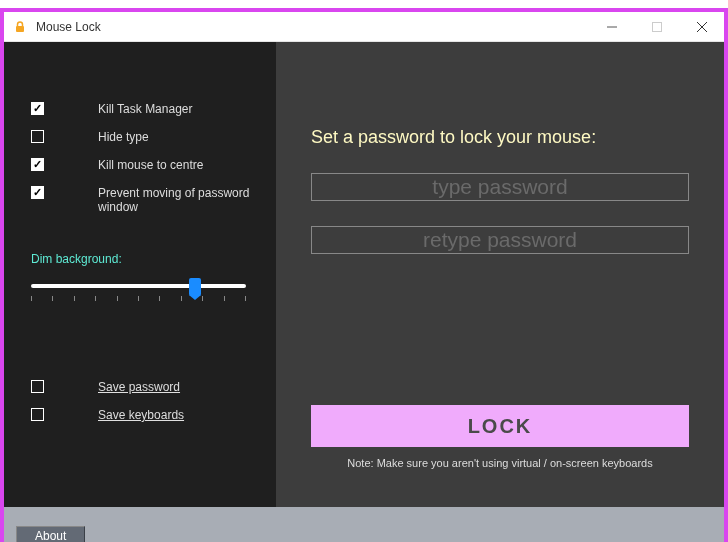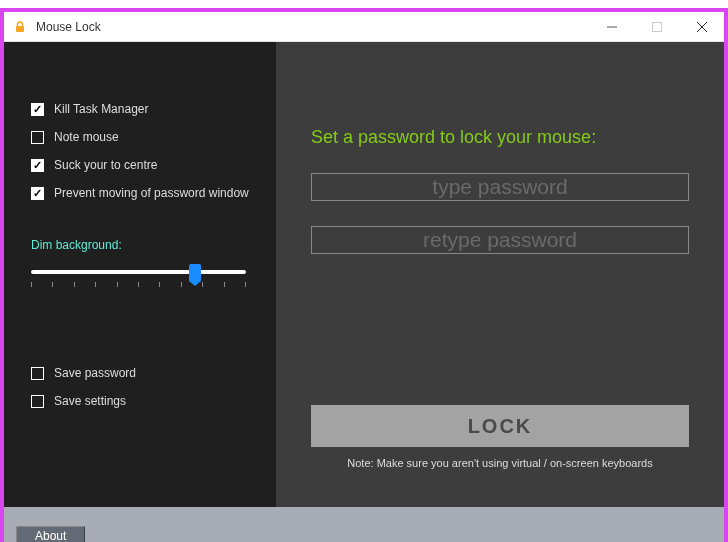--- a/index.html
+++ b/index.html
@@ -76,22 +76,23 @@
     .right {
       flex: 1;
       background: #3d3d3d;
       padding: 30px 35px 20px 35px;
       color: #e0e0e0;
       display: flex;
       flex-direction: column;
     }
     .checkrow {
       display: flex;
-      align-items: center;
+      align-items: flex-start;
       margin-bottom: 14px;
+      gap: 44px;
     }
     .checkbox {
       width: 13px;
       height: 13px;
       border: 1px solid #fff;
       background: #fff;
       margin-right: 10px;
       display: flex;
       align-items: center;
       justify-content: center;
@@ -161,24 +162,25 @@
       display: flex;
       justify-content: space-between;
     }
     .slider-tick {
       width: 1px;
       height: 5px;
       background: #888;
     }
     .save-section {
       margin-top: 72px;
+      text-decoration: underline;
     }
     .right-heading {
       font-size: 18px;
-      color: #84cc16;
+      color: #fef9c3;
       margin-top: 55px;
       margin-bottom: 25px;
       font-weight: normal;
     }
     .pw-input {
       width: 100%;
       height: 28px;
       background: transparent;
       border: 1px solid #888;
       color: #888;
@@ -189,21 +191,21 @@
     }
     .pw-input::placeholder {
       color: #6a6a6a;
     }
     .spacer {
       flex: 1;
     }
     .lock-btn {
       width: 100%;
       height: 42px;
-      background: #a3a3a3;
+      background: #f0abfc;
       border: none;
       color: #4a4a4a;
       font-size: 20px;
       letter-spacing: 2px;
       font-weight: 600;
       cursor: pointer;
     }
     .note {
       font-size: 11px;
       color: #ddd;
@@ -265,25 +267,25 @@
 
   <div class="body">
     <div class="left">
 
       <div class="checkrow">
         <span class="checkbox checked"></span>
         <span class="checklabel">Kill Task Manager</span>
       </div>
       <div class="checkrow">
         <span class="checkbox unchecked"></span>
-        <span class="checklabel">Note mouse</span>
+        <span class="checklabel">Hide type</span>
       </div>
       <div class="checkrow">
         <span class="checkbox checked"></span>
-        <span class="checklabel">Suck your to centre</span>
+        <span class="checklabel">Kill mouse to centre</span>
       </div>
       <div class="checkrow">
         <span class="checkbox checked"></span>
         <span class="checklabel">Prevent moving of password window</span>
       </div>
 
       <div class="dim-section">
         <div class="dim-label">Dim background:</div>
         <div class="slider-wrap">
           <div class="slider-track"></div>
@@ -304,21 +306,21 @@
         </div>
       </div>
 
       <div class="save-section">
         <div class="checkrow">
           <span class="checkbox unchecked"></span>
           <span class="checklabel">Save password</span>
         </div>
         <div class="checkrow">
           <span class="checkbox unchecked"></span>
-          <span class="checklabel">Save settings</span>
+          <span class="checklabel">Save keyboards</span>
         </div>
       </div>
     </div>
 
     <div class="right">
       <div class="right-heading">Set a password to lock your mouse:</div>
       <input type="password" class="pw-input" placeholder="type password" style="">
       <input type="password" class="pw-input" placeholder="retype password" style="">
       <div class="spacer"></div>
       <button class="lock-btn">LOCK</button>

